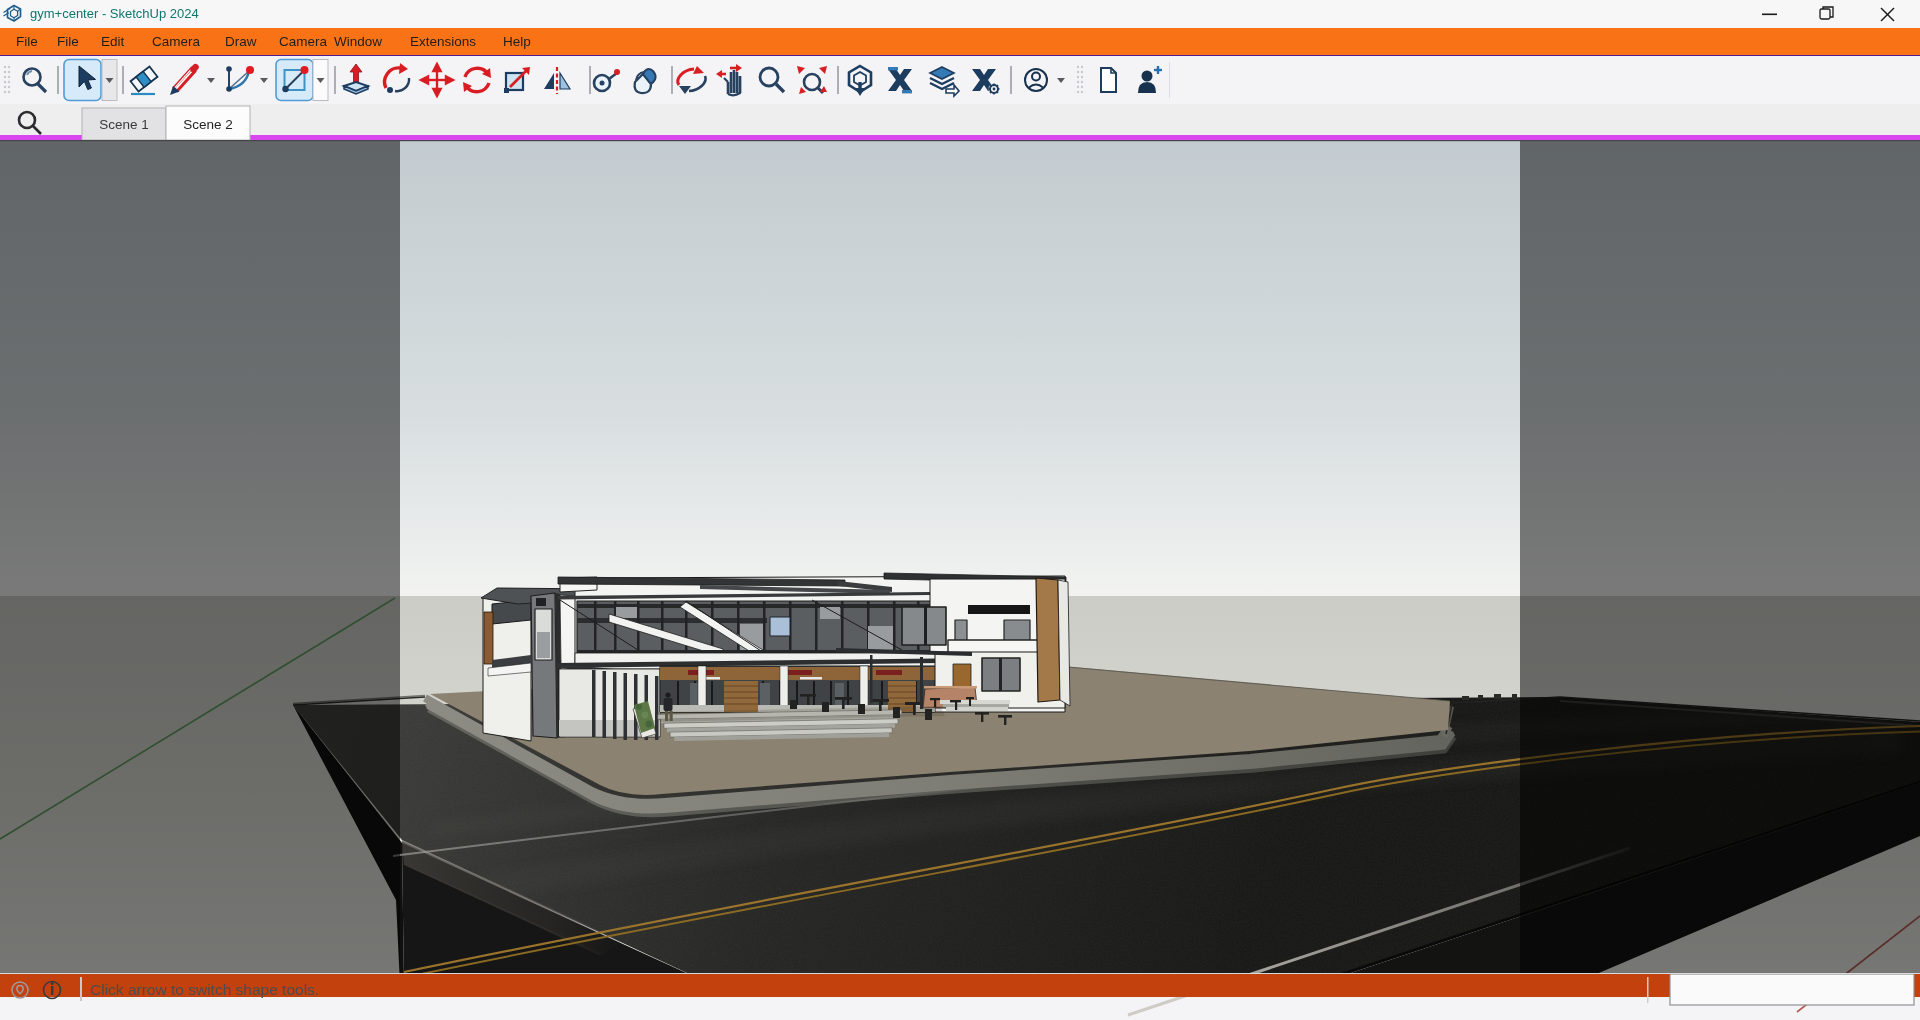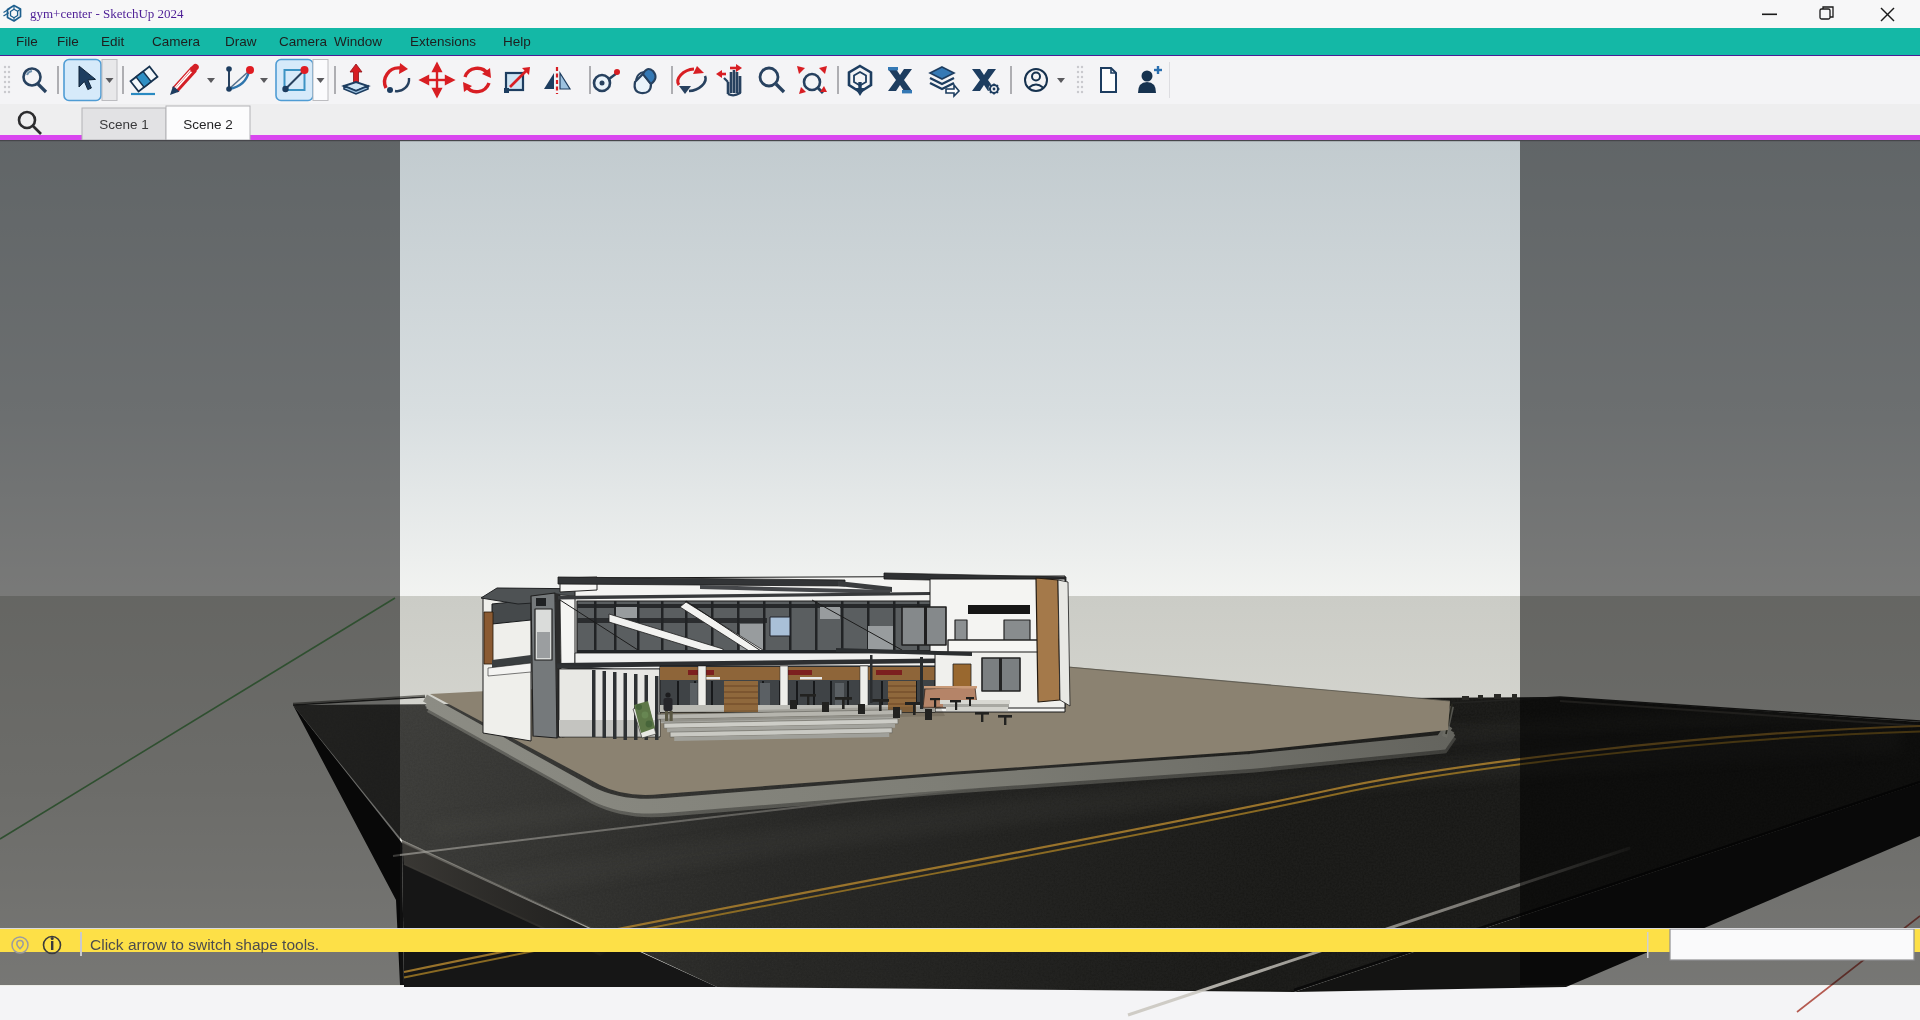--- a/index.html
+++ b/index.html
@@ -1,25 +1,25 @@
 <!DOCTYPE html>
 <html><head>
 <meta charset="utf-8">
 <style>
   html,body{margin:0;padding:0;}
   #app{position:relative;width:1920px;height:1020px;overflow:hidden;background:#f4f4f6;
        font-family:"Liberation Sans", sans-serif;}
   .bar{position:absolute;left:0;width:1920px;}
   #titlebar{top:0;height:28px;background:#f7f7f8;}
-  #menubar{top:28px;height:27px;background:#14b8a6;border-bottom:7px solid #4c1d95;}
+  #menubar{top:28px;height:27px;background:#f97316;border-bottom:7px solid #4c1d95;}
   #toolbar{top:56px;height:48px;background:#f4f4f6;}
   #tabbar{top:104px;height:36px;background:#eeeeef;border-bottom:5px solid #d946ef;box-sizing:border-box;}
-  #statusbar{top:928px;height:24px;background:#fde047;border-top:1px solid #d9d9dd;box-sizing:border-box;}
+  #statusbar{top:973px;height:24px;background:#c2410c;border-top:1px solid #d9d9dd;box-sizing:border-box;}
   .mi{position:absolute;top:6px;font-size:13.5px;color:#1e1e1e;}
-  #title-text{position:absolute;left:30px;top:6px;font-size:13px;color:#4c1d95;font-family:Liberation Serif, serif;}
+  #title-text{position:absolute;left:30px;top:6px;font-size:13px;color:#0f766e;}
   #scene{position:absolute;left:0;top:0;}
 </style>
 </head>
 <body>
 <div id="app">
   <svg id="scene" width="1920" height="1020" viewBox="0 0 1920 1020">
     <defs>
       <linearGradient id="skyg" x1="0" y1="140" x2="0" y2="596" gradientUnits="userSpaceOnUse">
         <stop offset="0" stop-color="#c2cbcf"></stop>
         <stop offset="0.6" stop-color="#d8dee0"></stop>

